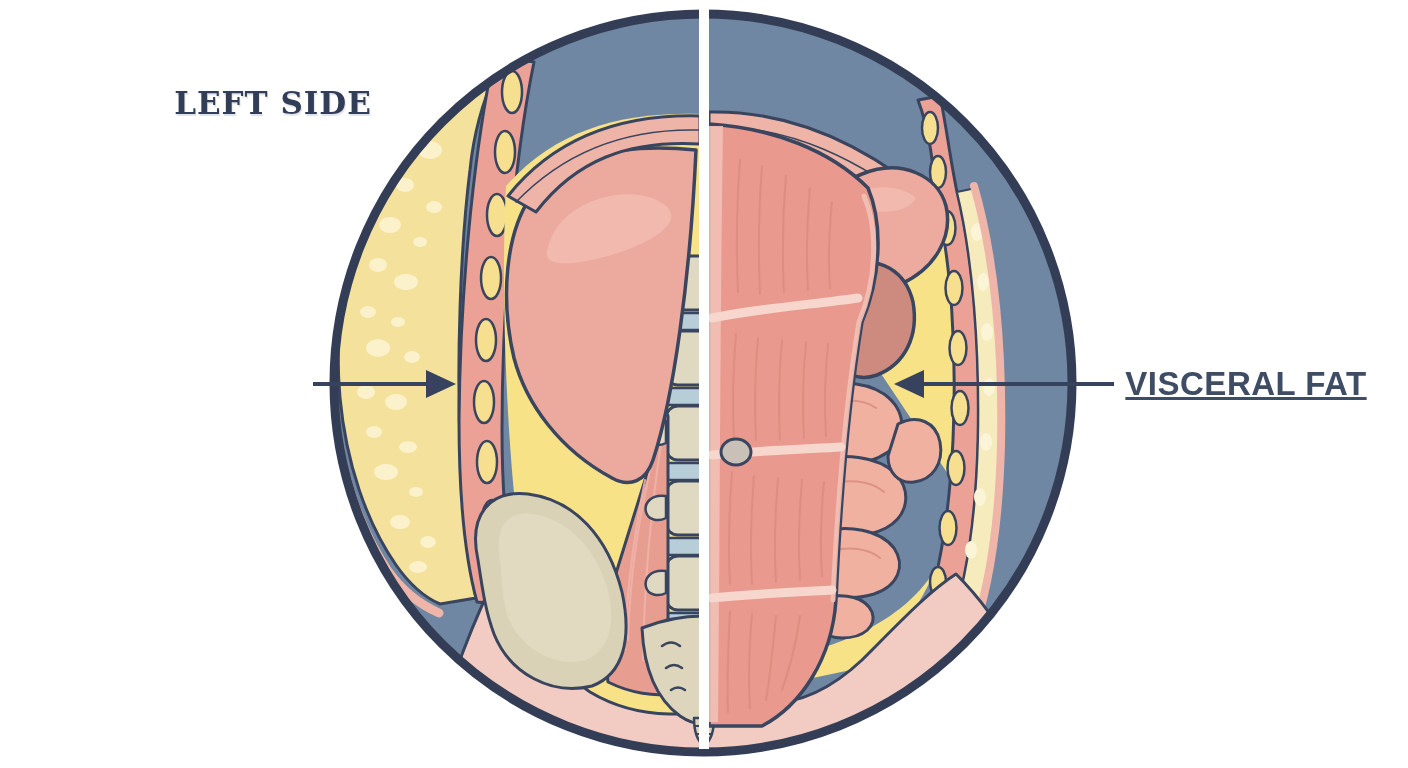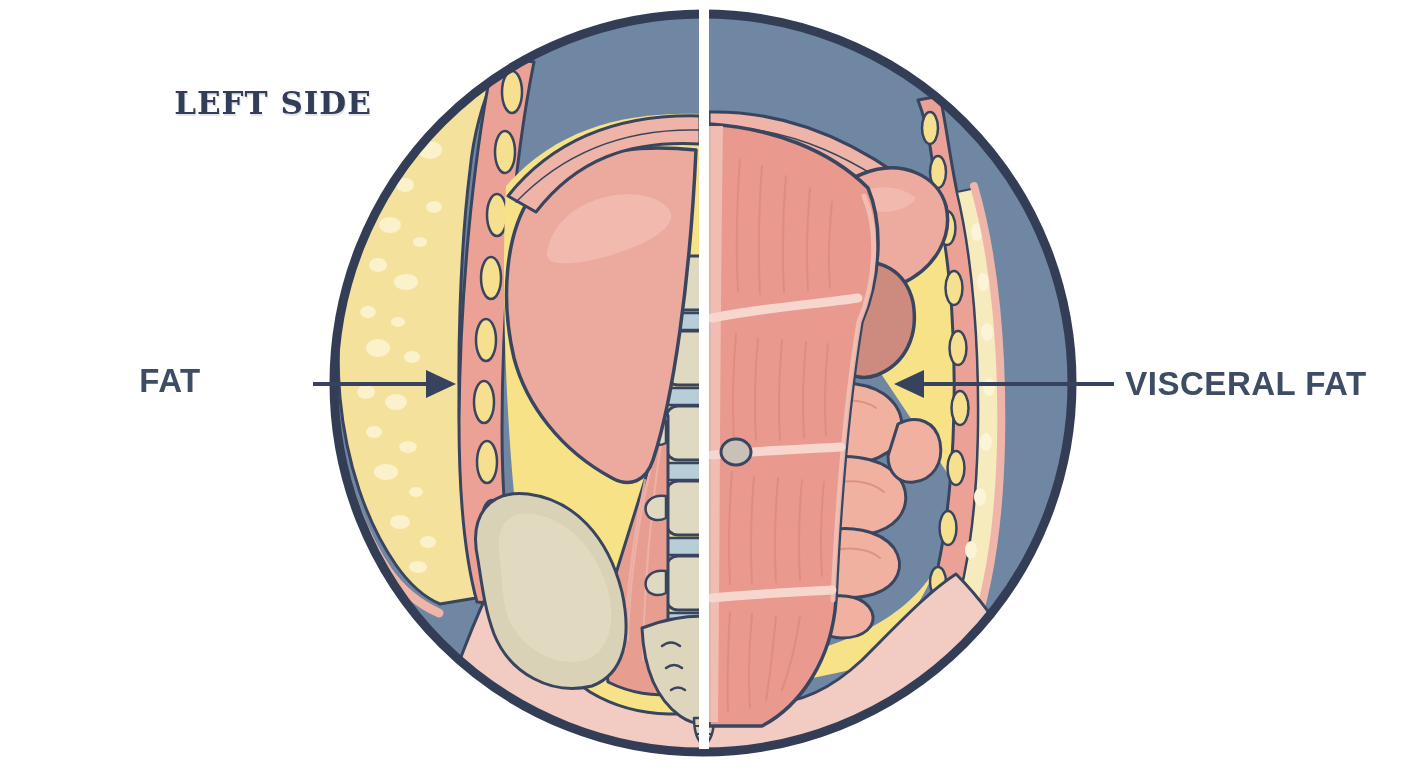--- a/index.html
+++ b/index.html
@@ -8,21 +8,21 @@
   .stage svg{position:absolute;left:0;top:0;}
   .side-title{position:absolute;top:85px;width:250px;text-align:center;
               font-family:"DejaVu Serif",serif;font-weight:bold;font-size:31px;
               color:#323d58;letter-spacing:1px;
               text-shadow:1px 2px 0 rgba(60,70,100,0.14);}
   .side-title.left{left:148px;}
   .side-title.right{left:1022px;}
   .fat-label{position:absolute;font-size:33px;font-weight:600;color:#3e4c64;
              letter-spacing:0.5px;line-height:1.06;text-align:center;}
   .fat-label.subq{left:22px;top:364px;width:296px;}
-  .fat-label.visc{left:1118px;top:367px;width:256px;}
+  .fat-label.visc{left:1118px;top:367px;width:256px;text-decoration:underline;}
 </style>
 </head>
 <body>
 
 <div class="stage">
 
 <svg width="1408" height="768" viewBox="0 0 1408 768">
   <defs>
     <clipPath id="circleClip">
           <circle cx="703" cy="383" r="366"></circle>
@@ -221,17 +221,16 @@
   </g>
   <g stroke="#36425e" fill="#36425e">
     <line x1="1114" y1="384" x2="922" y2="384" stroke-width="4"></line>
     <polygon points="924,370 894,384 924,398" stroke="none"></polygon>
   </g>
 </svg>
 
 <div class="side-title left">LEFT SIDE</div>
 
 <div class="fat-label subq">
-  <div>FAT</div>
 </div>
 <div class="fat-label visc">VISCERAL FAT</div>
 
 </div>
 
 </body></html>

